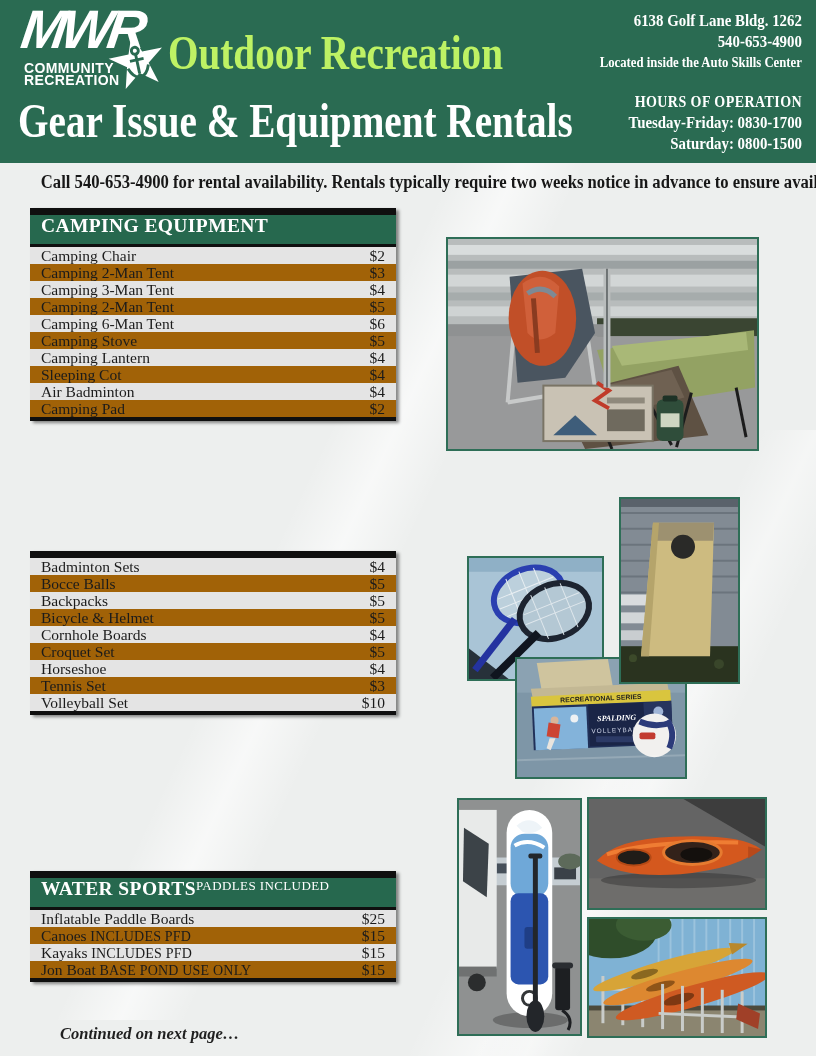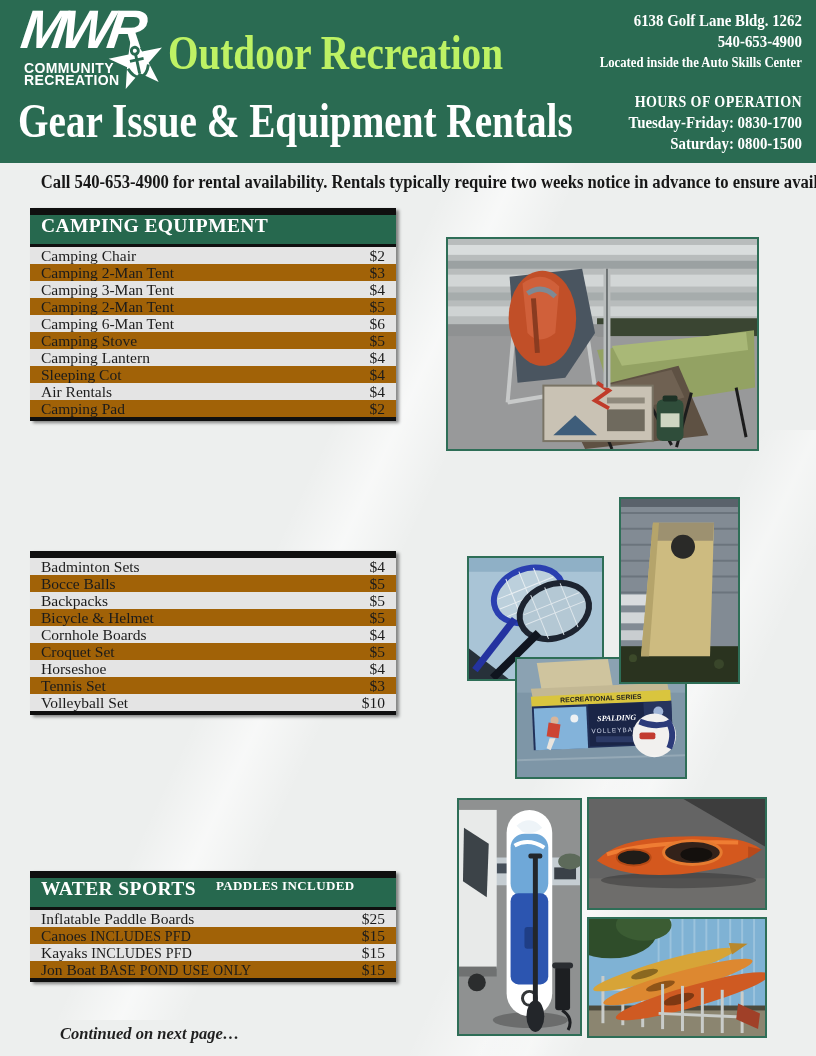--- a/index.html
+++ b/index.html
@@ -32,21 +32,21 @@
     transform:scaleX(.85);transform-origin:100% 0;font-weight:bold;}
   .hours .ht{font-size:16.5px;line-height:21px;letter-spacing:.5px;}
   .hours .hl{font-size:17.5px;line-height:21px;}
   .intro{position:absolute;left:0;top:172px;width:816px;text-align:center;color:#171717;
     font-size:18.5px;font-weight:bold;transform:scaleX(.9);transform-origin:50% 0;white-space:nowrap;}
   .ptable{position:absolute;left:30px;width:366px;border-top:7px solid #0f0f0f;
     box-shadow:3px 2px 3px rgba(0,0,0,.45);background:#fdfdfd;}
   .thead{height:29px;background:#26684e;border-bottom:3px solid #0f0f0f;color:#fff;
     display:flex;padding:0 11px;}
   .ttitle{font-size:19.5px;font-weight:bold;letter-spacing:.4px;}
-  .tsuffix{font-size:13px;font-weight:bold;margin-left:20px;letter-spacing:.4px;}
+  .tsuffix{font-size:13px;font-weight:normal;margin-left:0;letter-spacing:.4px;}
   .tbody{border-bottom:4px solid #0f0f0f;}
   .trow{height:17px;display:flex;align-items:center;justify-content:space-between;
     padding:0 11px;font-size:15.5px;color:#1b1b1b;}
   .trow.even{background:#e4e4e4;}
   .trow.odd{background:#a16207;}
   .note{font-size:14px;letter-spacing:.2px;margin-top:21px;}
   .price{margin-left:8px;}
   .footer-note{position:absolute;left:30px;top:1024px;font-size:16.5px;font-weight:bold;
     font-style:italic;color:#1f1f1f;margin-left:30px;}
   .photo{position:absolute;border:2px solid #2e6e57;background:#fff;box-sizing:border-box;}
@@ -127,21 +127,21 @@
         </div>
         <div class="trow even">
           <span class="item">Camping Lantern</span>
           <span class="price">$4</span>
         </div>
         <div class="trow odd">
           <span class="item">Sleeping Cot</span>
           <span class="price">$4</span>
         </div>
         <div class="trow even">
-          <span class="item">Air Rentals</span>
+          <span class="item">Air Badminton</span>
           <span class="price">$4</span>
         </div>
         <div class="trow odd">
           <span class="item">Camping Pad</span>
           <span class="price">$2</span>
         </div>
       </div>
   </div>
 
   <div class="ptable" style="top:551px">

